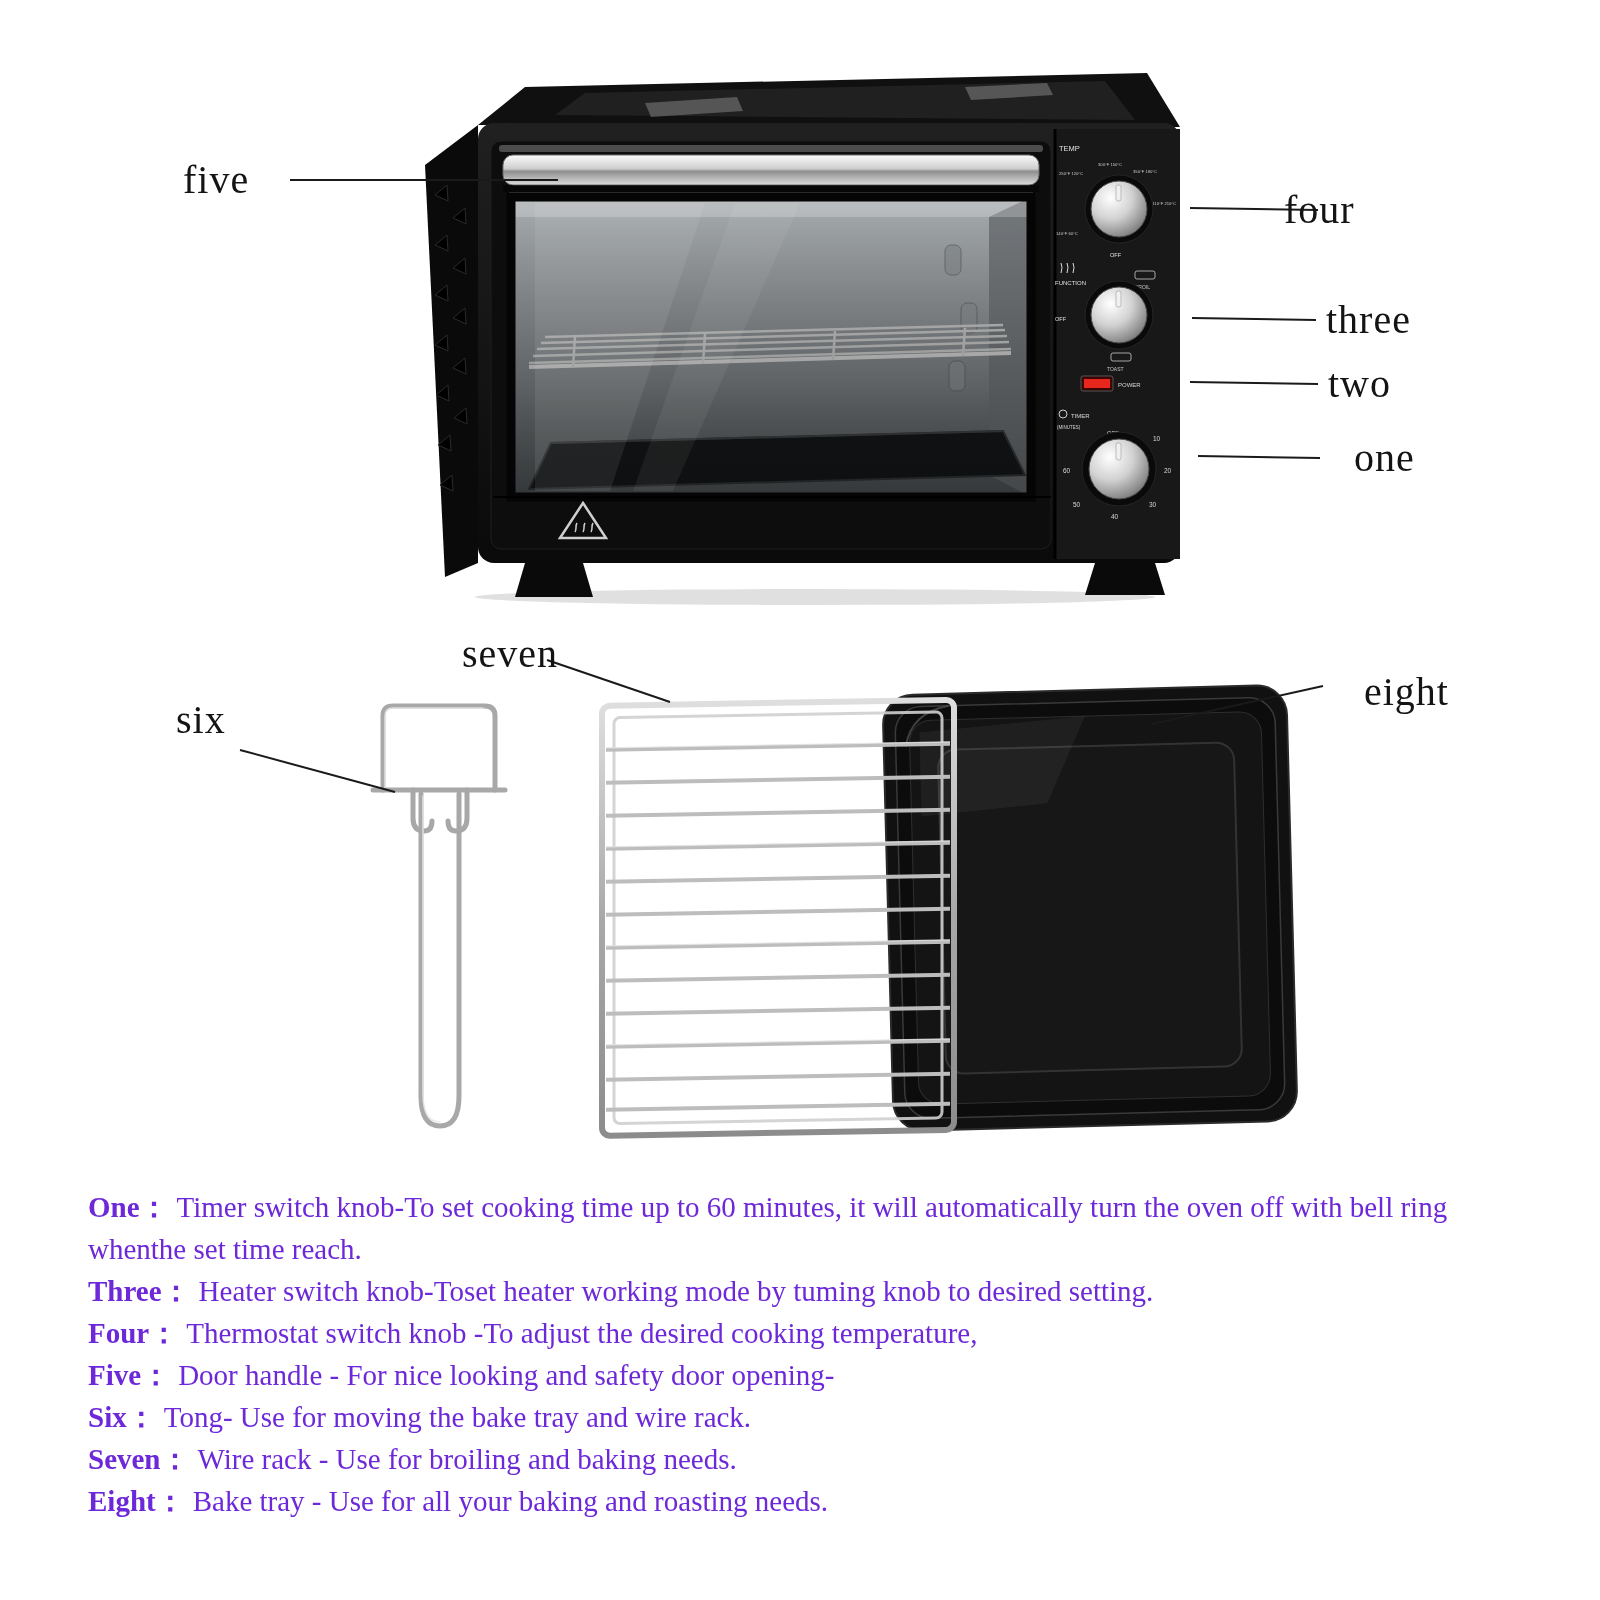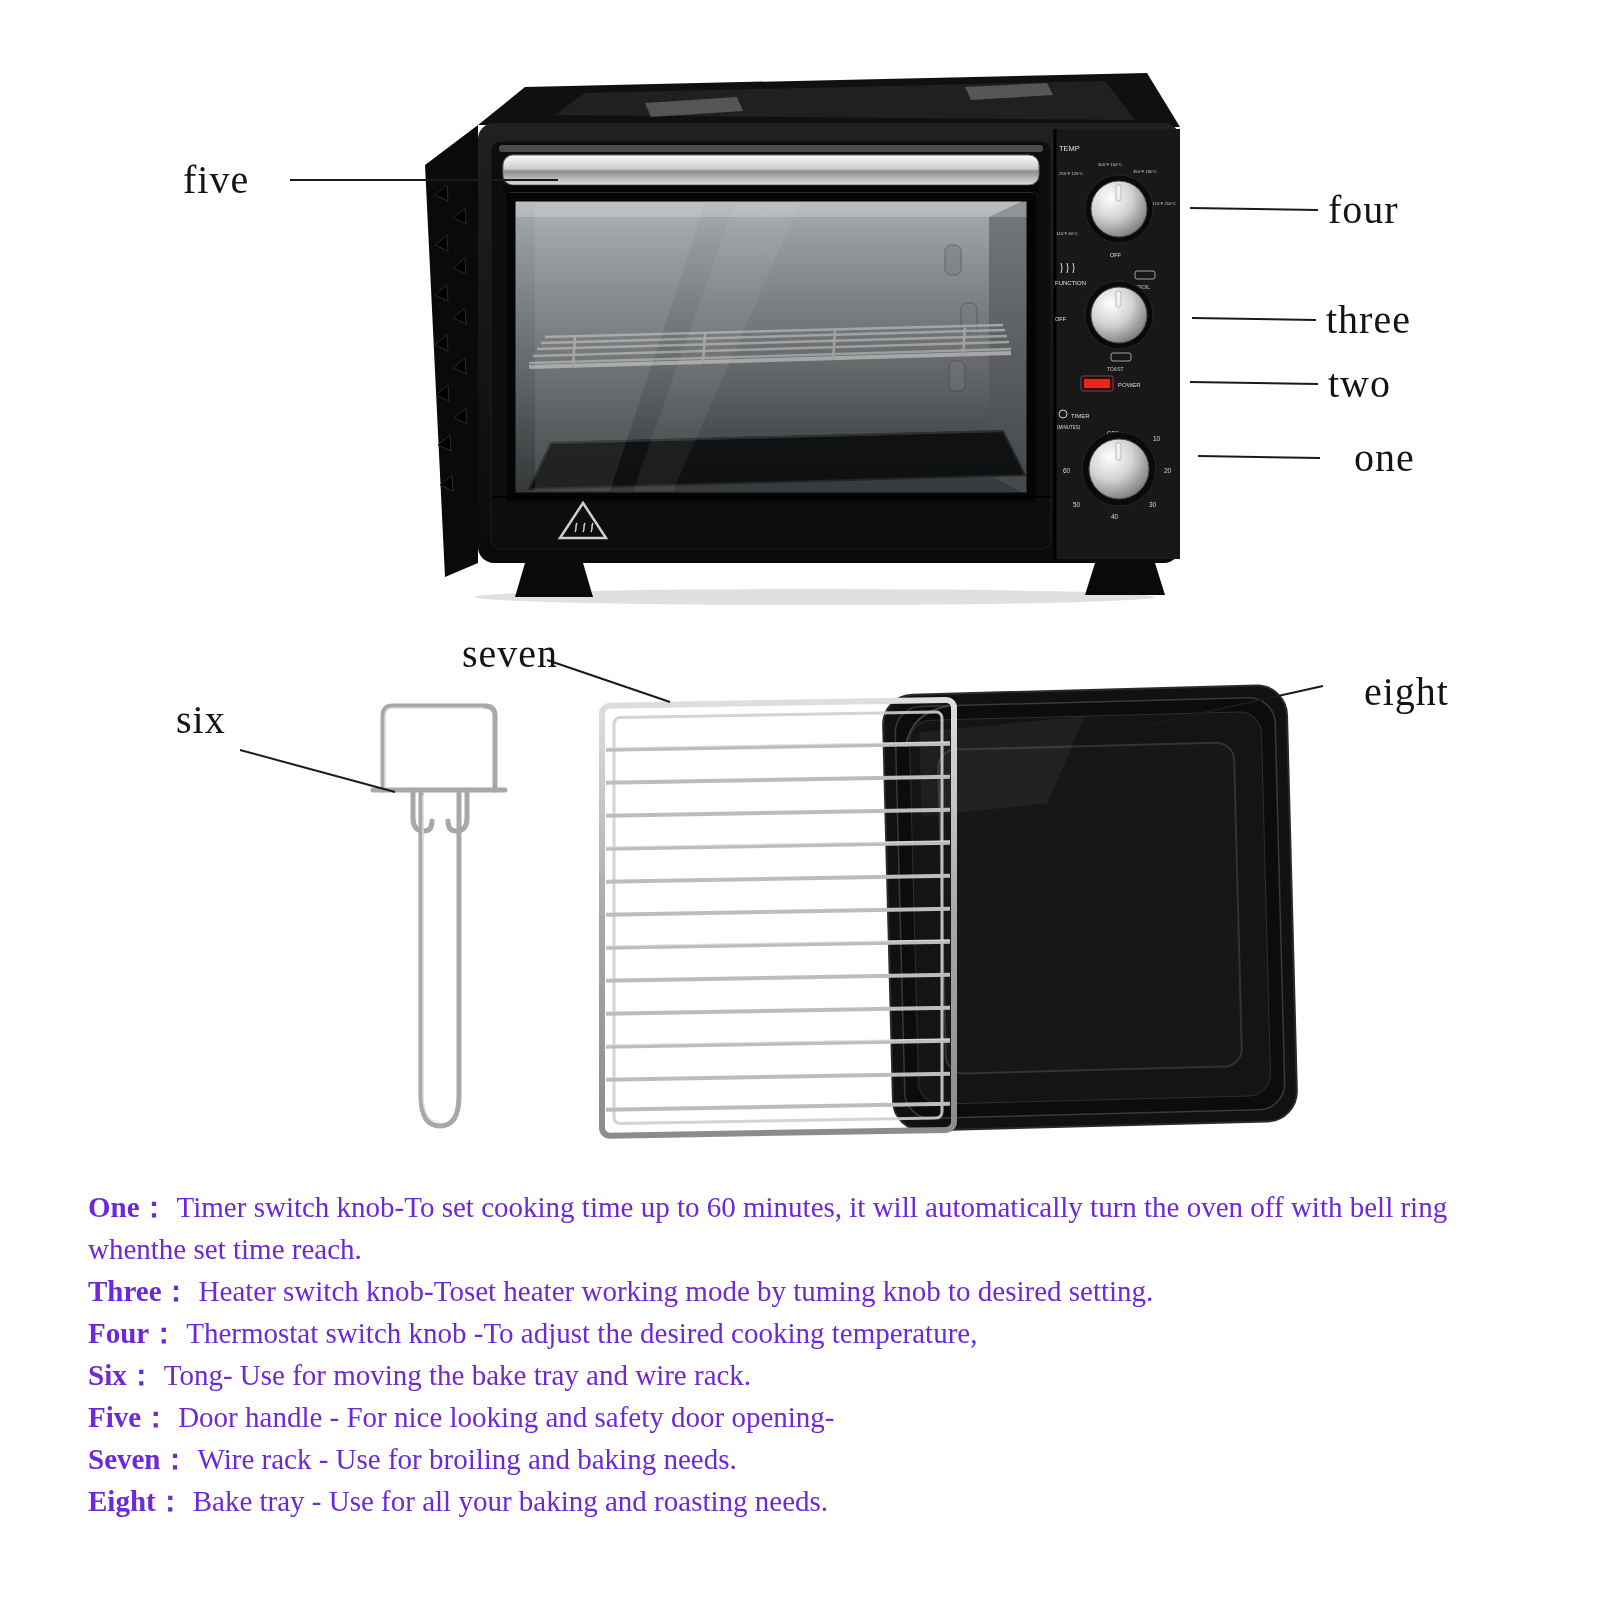--- a/index.html
+++ b/index.html
@@ -233,31 +233,31 @@
     <line class="leader" x1="1318" y1="210" x2="1190" y2="208"></line>
     <line class="leader" x1="1316" y1="320" x2="1192" y2="318"></line>
     <line class="leader" x1="1318" y1="384" x2="1190" y2="382"></line>
     <line class="leader" x1="1320" y1="458" x2="1198" y2="456"></line>
     <line class="leader" x1="547" y1="660" x2="670" y2="702"></line>
     <line class="leader" x1="1323" y1="686" x2="1152" y2="724"></line>
     <line class="leader" x1="240" y1="750" x2="395" y2="792"></line>
   </svg>
 
   <div class="callout" style="left:183px;top:156px;">five</div>
-  <div class="callout" style="left:1328px;top:186px;">four</div>
+  <div class="callout" style="left:1284px;top:186px;">four</div>
   <div class="callout" style="left:1326px;top:296px;">three</div>
   <div class="callout" style="left:1328px;top:360px;">two</div>
   <div class="callout" style="left:1330px;top:434px;margin-left:24px;">one</div>
   <div class="callout" style="left:430px;top:630px;margin-left:32px;">seven</div>
   <div class="callout" style="left:1333px;top:668px;margin-left:31px;">eight</div>
   <div class="callout" style="left:176px;top:696px;">six</div>
 
   <div class="descriptions">
     <p><b>One：</b><span>Timer switch knob-To set cooking time up to 60 minutes, it will automatically turn the oven off with bell ring whenthe set time reach.</span></p>
     <p><b>Three：</b><span>Heater switch knob-Toset heater working mode by tuming knob to desired setting.</span></p>
     <p><b>Four：</b><span>Thermostat switch knob -To adjust the desired cooking temperature,</span></p>
+    <p><b>Five：</b><span>Door handle - For nice looking and safety door opening-</span></p>
     <p><b>Six：</b><span>Tong- Use for moving the bake tray and wire rack.</span></p>
-    <p><b>Five：</b><span>Door handle - For nice looking and safety door opening-</span></p>
     <p><b>Seven：</b><span>Wire rack - Use for broiling and baking needs.</span></p>
     <p><b>Eight：</b><span>Bake tray - Use for all your baking and roasting needs.</span></p>
   </div>
 
 </div>
 
 </body></html>

